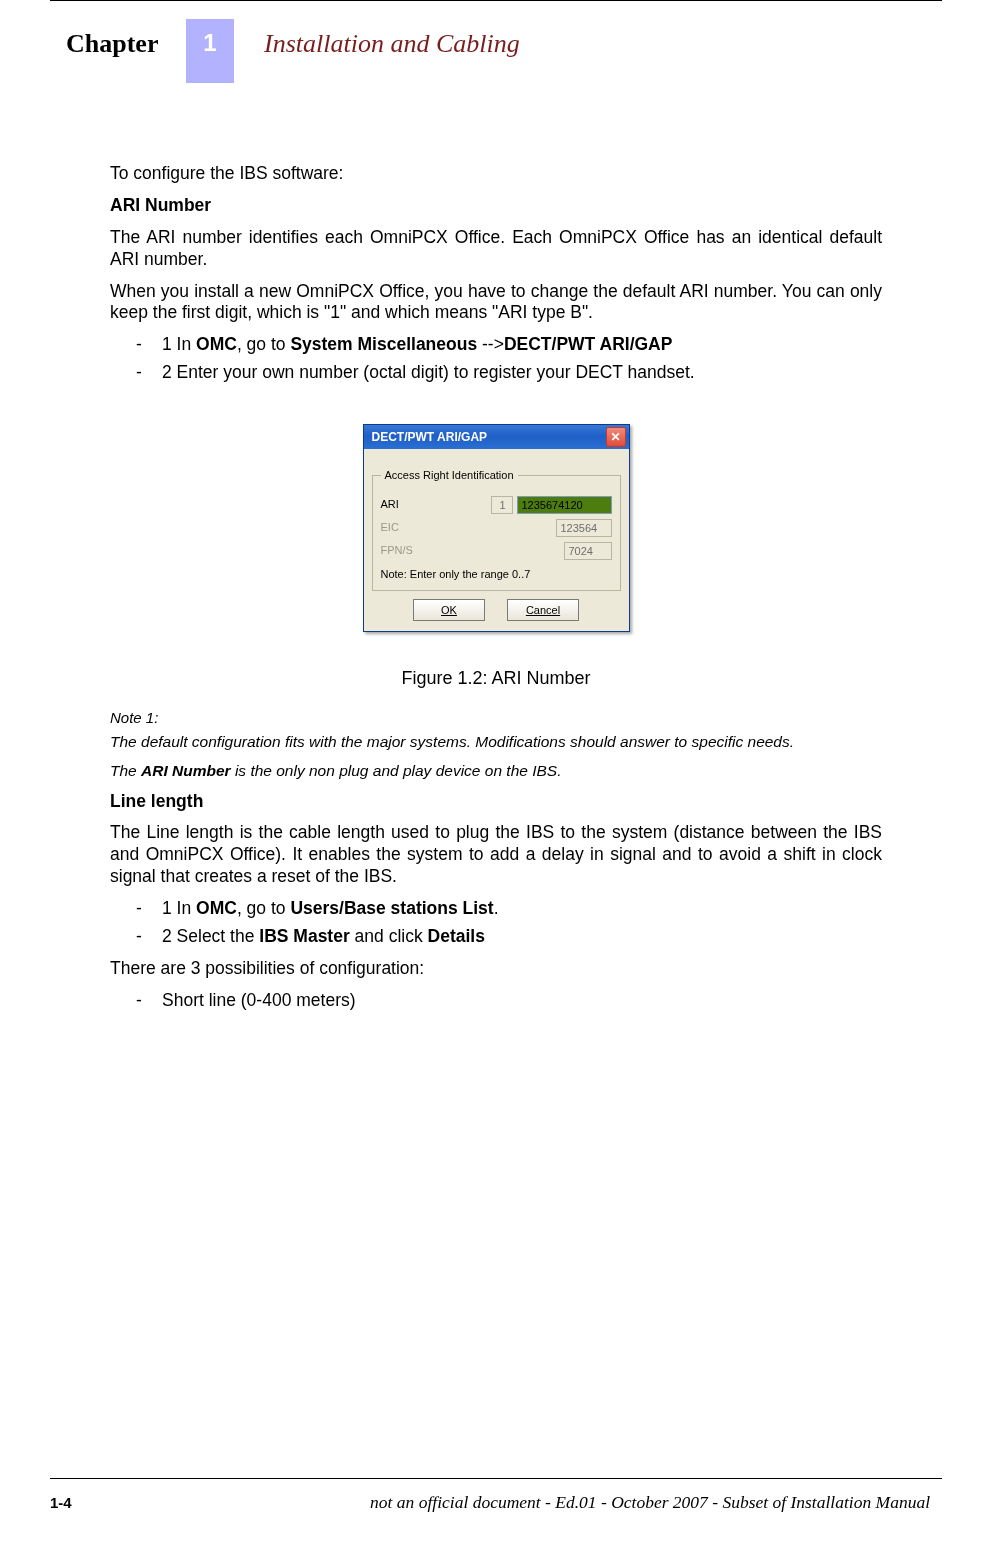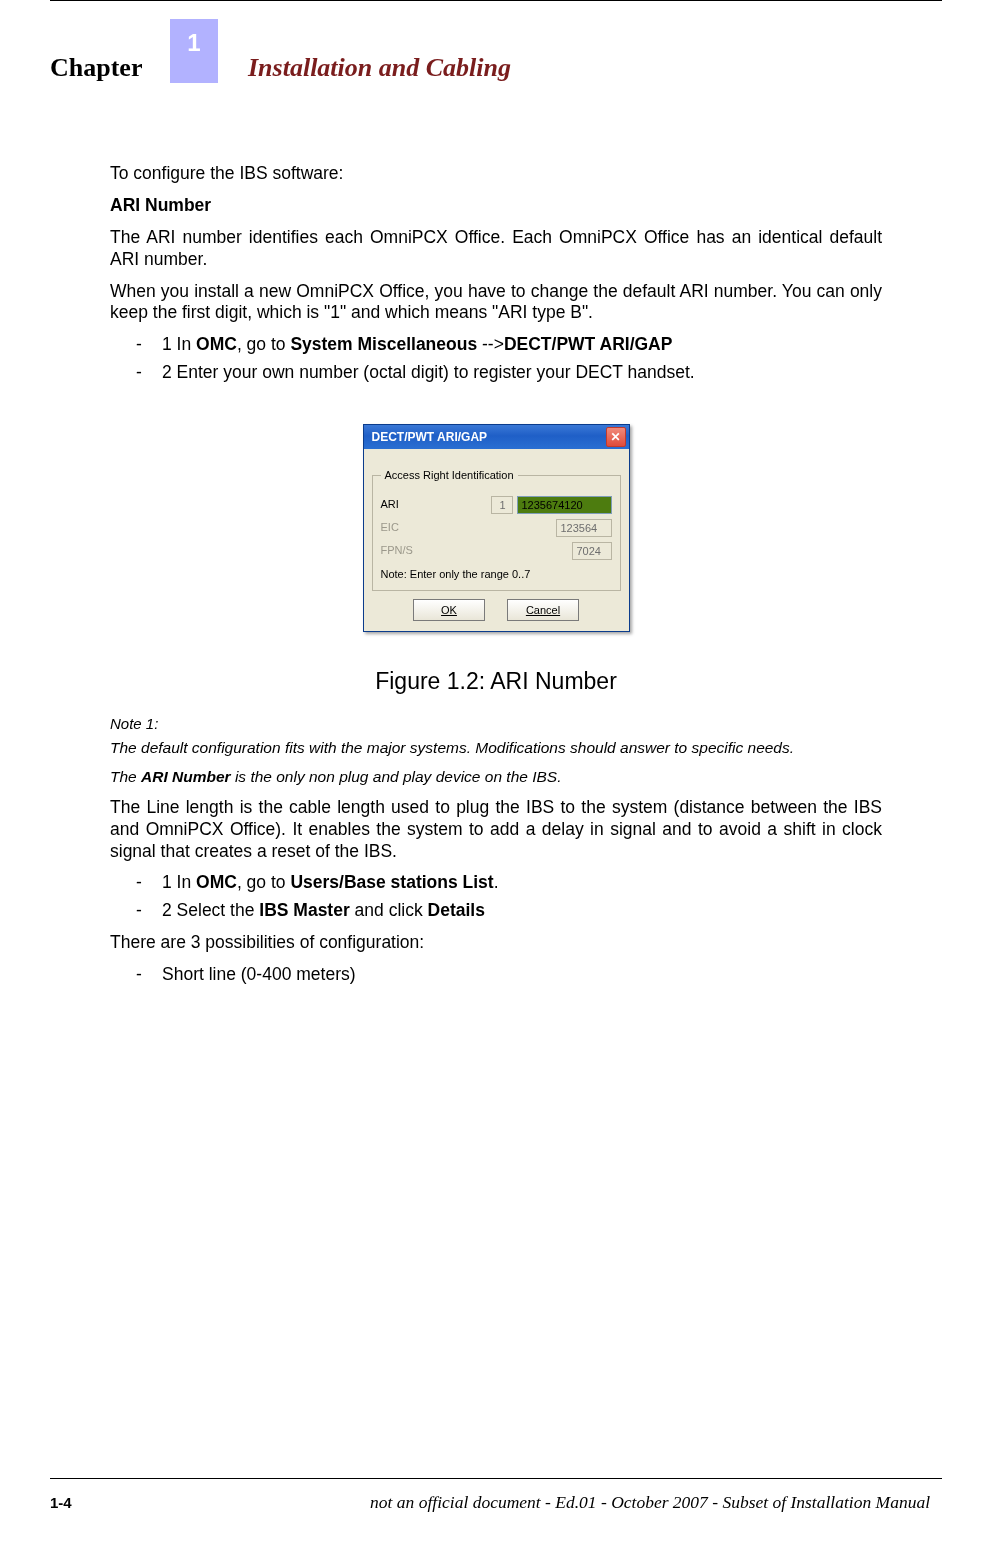--- a/index.html
+++ b/index.html
@@ -15,22 +15,22 @@
     position: relative;
   }
   hr.top-rule {
     border: none;
     border-top: 1px solid #000;
     margin: 0 50px 8px 50px;
     padding-top:10px;
   }
   .header-row {
     display: flex;
-    align-items: flex-end;
-    padding: 0 50px;
+    align-items: flex-start;
+    padding: 0 66px;
   }
   .chapter-label {
     font-family: "Times New Roman", Times, serif;
     font-weight: bold;
     font-size: 26px;
     padding-top: 10px;
     flex: 0 0 120px;
   }
   .chapter-num-box {
     width: 48px;
@@ -46,21 +46,20 @@
     padding-top: 10px;
     box-sizing: border-box;
     margin-right: 30px;
   }
   .chapter-title {
     font-family: "Times New Roman", Times, serif;
     font-style: italic;
     font-size: 26px;
     color: #7a1d1d;
     padding-top: 10px;
-    font-weight: bold;
   }
   .content {
     margin: 80px 110px 8px 110px;
     font-size: 17.5px;
     line-height: 1.25;
   }
   .content p { margin: 10px 0; }
   .content p.justify { text-align: justify; }
   .content .bold { font-weight: bold; }
   ul.dash {
@@ -142,21 +141,21 @@
     text-align: left;
   }
   .inp[disabled] {
     background: #ece9d8;
     color: #6e6e6e;
     border-color: #b9b5a3;
   }
   .inp.prefix { width: 22px; text-align:center; }
   .inp.long   { width: 95px; }
   .inp.med    { width: 56px; }
-  .inp.short  { width: 40px; }
+  .inp.short  { width: 48px; }
   .note-range { margin: 8px 0 2px 0; text-align:left; }
   .chk {
     width: 14px; height:14px;
     border:1px solid #7f9db9;
     background:#fff;
   }
   .btnrow {
     display:flex;
     justify-content:center;
     gap: 22px;
@@ -166,21 +165,21 @@
     width: 72px; height:22px;
     border:1px solid #7a7a7a;
     background: linear-gradient(#fff,#e9e6d8);
     font-family: Tahoma,Arial,sans-serif;
     font-size:11px;
     text-decoration:underline;
   }
   .fig-caption {
     text-align: center;
     margin: 30px 0 20px 0;
-    font-size: 23px;
+    font-size: 18px;
   }
   .note-block { margin-top: 10px; }
   .note-block .note-hdr { font-style: italic; font-size:15px; }
   .note-block p.italic { font-style: italic; margin:4px 0 10px 0; font-size:15.5px; }
   .footer-row {
     position: absolute;
     left: 0; right: 12px; bottom: 34px;
     display:flex;
     justify-content: space-between;
     align-items:center;
@@ -259,20 +258,21 @@
   <div class="fig-caption">Figure 1.2: ARI Number</div>
 
   <div class="note-block">
     <div class="note-hdr">Note 1:</div>
     <p class="italic">The default configuration fits with the major systems. Modifications should answer to specific needs.</p>
     <p class="italic">
       <span>The </span><span style="font-weight:bold">ARI Number</span><span> is the only non plug and play device on the IBS.</span>
     </p>
   </div>
 
+  <p class="bold">Line length</p>
   <p class="justify">The Line length is the cable length used to plug the IBS to the system (distance between the IBS and OmniPCX Office). It enables the system to add a delay in signal and to avoid a shift in clock signal that creates a reset of the IBS.</p>
 
   <ul class="dash">
     <li>
       <span>1 In </span><span class="bold">OMC</span><span>, go to </span><span class="bold">Users/Base stations List</span><span>.</span>
     </li>
     <li>
       <span>2 Select the </span><span class="bold">IBS Master</span><span> and click </span><span class="bold">Details</span>
     </li>
   </ul>

